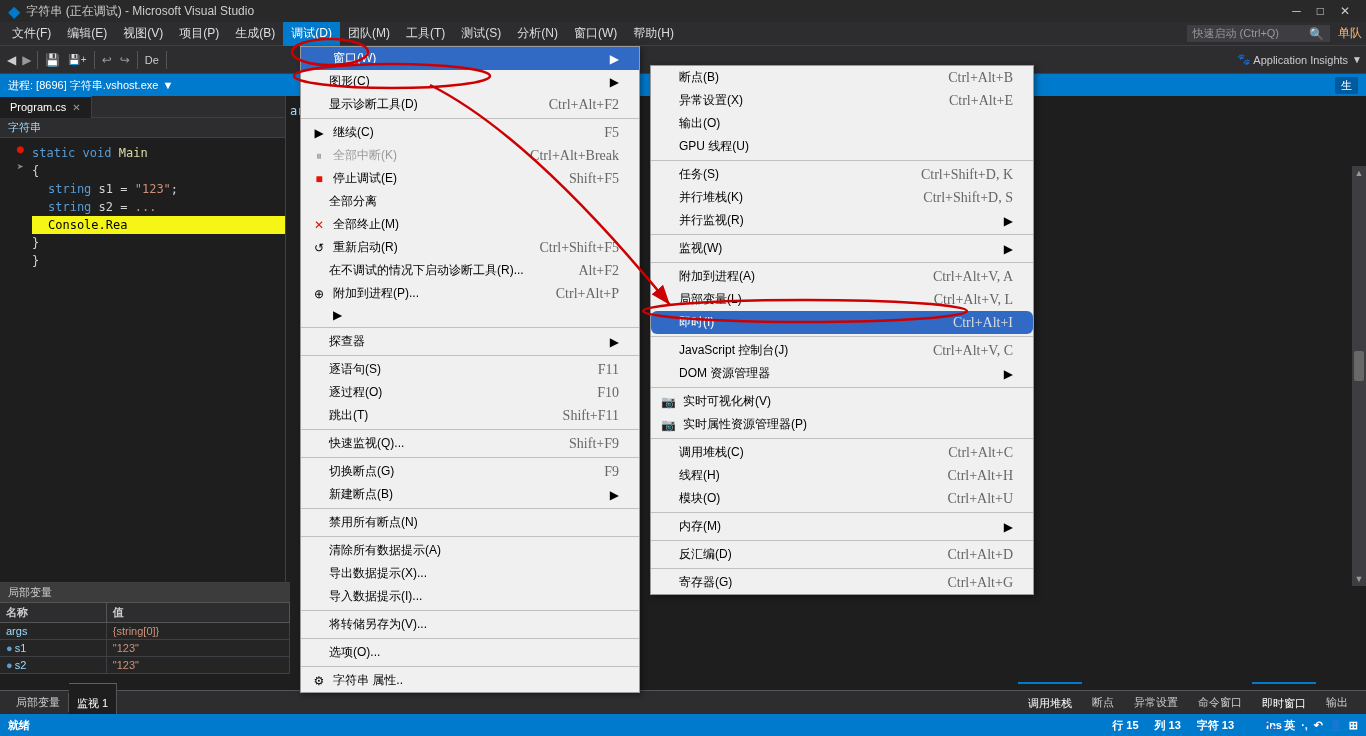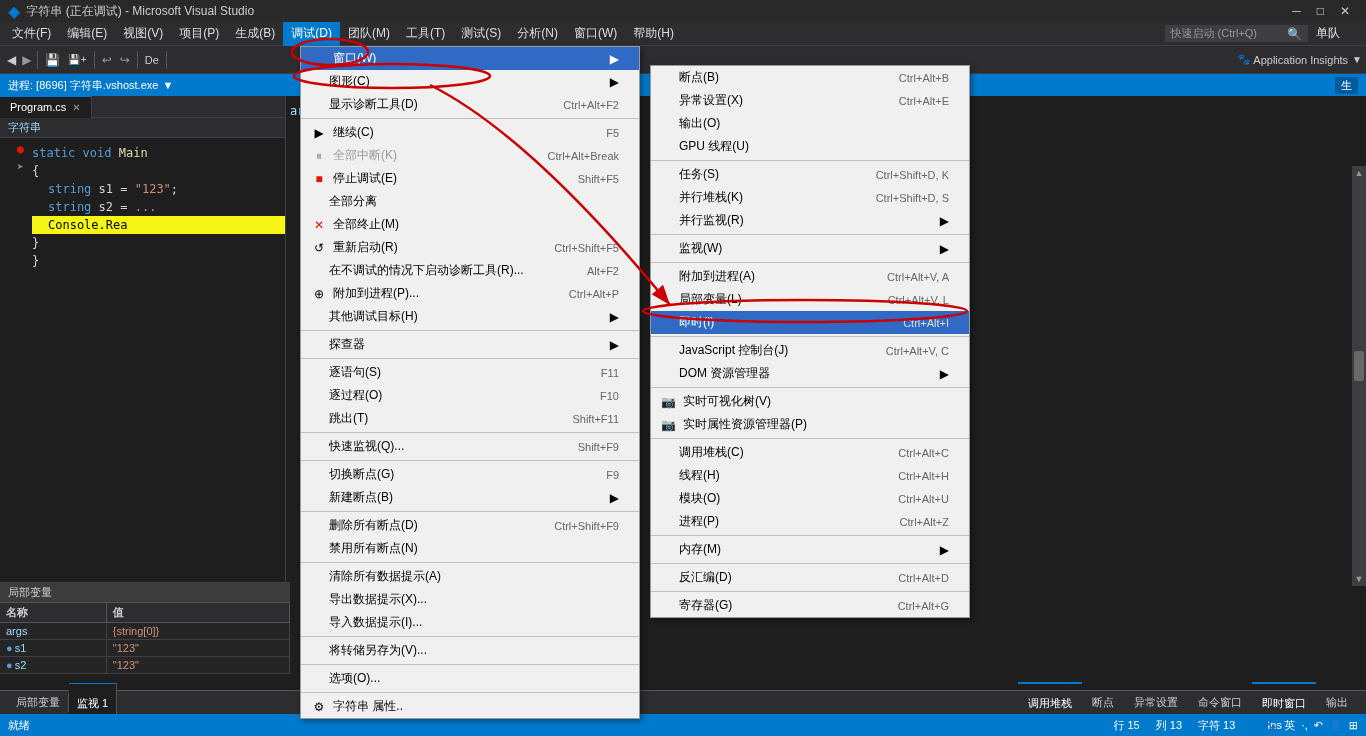--- a/index.html
+++ b/index.html
@@ -34,42 +34,42 @@
     #locals-header { background: #3c3c3c; color: #ccc; font-size: 11px; padding: 2px 8px; border-bottom: 1px solid #555; }
     #locals-table { width: 100%; border-collapse: collapse; font-size: 11px; }
     #locals-table th { background: #2d2d30; color: #ccc; padding: 2px 6px; text-align: left; border-bottom: 1px solid #555; border-right: 1px solid #555; }
     #locals-table td { padding: 2px 6px; color: #d4d4d4; border-bottom: 1px solid #3f3f46; border-right: 1px solid #3f3f46; }
     #locals-table .var-name { color: #9cdcfe; }
     #locals-table .var-value { color: #ce9178; }
     .locals-tab { padding: 2px 10px; font-size: 11px; color: #ccc; cursor: pointer; border-right: 1px solid #555; }
     .locals-tab.active { background: #1e1e1e; color: #fff; border-top: 1px solid #007acc; }
 
     
-    #status-bar { background: #007acc; color: #fff; height: 22px; display: flex; align-items: center; padding: 0 8px; font-size: 11px; position: absolute; bottom: 0; left: 0; right: 0; justify-content: space-between; }
+    #status-bar { background: #007acc; color: #fff; height: 22px; display: flex; align-items: center; padding: 0 8px; font-size: 11px; position: absolute; bottom: 0; left: 0; right: 0; justify-content: space-between; font-weight: bold; }
 
     
     #bottom-panel { background: #252526; border-top: 1px solid #3f3f46; height: 40px; display: flex; align-items: center; padding: 0 8px; }
     .bottom-tab { padding: 12px 10px; font-size: 11px; color: #ccc; cursor: pointer; }
     .bottom-tab.active { color: #fff; border-top: 2px solid #007acc; }
 
     
     .dropdown-menu { position: absolute; background: #f0f0f0; border: 1px solid #999; box-shadow: 2px 2px 6px rgba(0,0,0,0.4); z-index: 100; min-width: 200px; font-size: 12px; color: #000; }
     .dropdown-item { padding: 3px 20px 3px 28px; display: flex; align-items: center; justify-content: space-between; cursor: pointer; min-height: 20px; }
     .dropdown-item.active-highlight { background: #316ac5; color: #fff; }
     .dropdown-item .item-label { flex: 1; }
-    .dropdown-item .item-shortcut { color: #666; font-size: 11px; margin-left: 36px; }
+    .dropdown-item .item-shortcut { color: #666; font-size: 14px; margin-left: 36px; font-family: Liberation Serif, serif; }
     .dropdown-item .item-arrow { margin-left: 4px; }
     .dropdown-sep { height: 1px; background: #c0c0c0; margin: 2px 0; }
     .dropdown-item.disabled { color: #999; cursor: default; }
     .dropdown-item .item-icon { width: 20px; margin-left: -20px; margin-right: 4px; text-align: center; }
 
     
     #debug-menu { left: 300px; top: 46px; width: 340px; }
     
-    #window-menu { left: 650px; top: 65px; width: 320px; }
+    #window-menu { left: 650px; top: 65px; width: 384px; }
   </style>
 </head>
 <body>
 
 <div id="title-bar">
   <span style="color:#007acc; margin-right:6px; font-size:16px;">◆</span>
   <span>字符串 (正在调试) - Microsoft Visual Studio</span>
   <div style="flex:1"></div>
   <span style="cursor:pointer; padding:0 8px; color:#ccc;">─</span>
   <span style="cursor:pointer; padding:0 8px; color:#ccc;">□</span>
@@ -87,21 +87,21 @@
   <div class="menu-item">工具(T)</div>
   <div class="menu-item">测试(S)</div>
   <div class="menu-item">分析(N)</div>
   <div class="menu-item">窗口(W)</div>
   <div class="menu-item">帮助(H)</div>
   <div style="flex:1"></div>
   <div style="display:flex;align-items:center;background:#3e3e42;padding:1px 6px;margin-right:8px;">
     <span style="color:#999;font-size:11px;">快速启动 (Ctrl+Q)</span>
     <span style="color:#999;margin-left:30px;">🔍</span>
   </div>
-  <span style="color:#e5e5e5;margin-right:22px;">单队</span>
+  <span style="color:#fdba74;margin-right:0;">单队</span>
 </div>
 
 <div id="toolbar">
   <span style="color:#ccc;padding:2px 3px;cursor:pointer;">◀</span>
   <span style="color:#999;padding:2px 3px;cursor:pointer;">▶</span>
   <div class="toolbar-sep"></div>
   <span style="color:#ccc;padding:2px 4px;cursor:pointer;">💾</span>
   <span style="color:#ccc;padding:2px 4px;cursor:pointer;font-size:10px;">💾+</span>
   <div class="toolbar-sep"></div>
   <span style="color:#999;padding:2px 4px;cursor:pointer;">↩</span>
@@ -286,21 +286,20 @@
   <div class="dropdown-item">
     <span class="item-label">在不调试的情况下启动诊断工具(R)...</span>
     <span class="item-shortcut">Alt+F2</span>
   </div>
   <div class="dropdown-item">
     <span class="item-icon">⊕</span>
     <span class="item-label">附加到进程(P)...</span>
     <span class="item-shortcut">Ctrl+Alt+P</span>
   </div>
   <div class="dropdown-item">
-    <span class="item-label">其他调试目标(H)</span>
     <span class="item-arrow">▶</span>
   </div>
   <div class="dropdown-sep"></div>
   <div class="dropdown-item">
     <span class="item-label">探查器</span>
     <span class="item-arrow">▶</span>
   </div>
   <div class="dropdown-sep"></div>
   <div class="dropdown-item">
     <span class="item-label">逐语句(S)</span>
@@ -323,24 +322,20 @@
   <div class="dropdown-item">
     <span class="item-label">切换断点(G)</span>
     <span class="item-shortcut">F9</span>
   </div>
   <div class="dropdown-item">
     <span class="item-label">新建断点(B)</span>
     <span class="item-arrow">▶</span>
   </div>
   <div class="dropdown-sep"></div>
   <div class="dropdown-item">
-    <span class="item-label">删除所有断点(D)</span>
-    <span class="item-shortcut">Ctrl+Shift+F9</span>
-  </div>
-  <div class="dropdown-item">
     <span class="item-label">禁用所有断点(N)</span>
   </div>
   <div class="dropdown-sep"></div>
   <div class="dropdown-item">
     <span class="item-label">清除所有数据提示(A)</span>
   </div>
   <div class="dropdown-item">
     <span class="item-label">导出数据提示(X)...</span>
   </div>
   <div class="dropdown-item">
@@ -396,21 +391,21 @@
   </div>
   <div class="dropdown-sep"></div>
   <div class="dropdown-item">
     <span class="item-label">附加到进程(A)</span>
     <span class="item-shortcut">Ctrl+Alt+V, A</span>
   </div>
   <div class="dropdown-item">
     <span class="item-label">局部变量(L)</span>
     <span class="item-shortcut">Ctrl+Alt+V, L</span>
   </div>
-  <div class="dropdown-item active-highlight" style="background:#316ac5;color:#fff;">
+  <div class="dropdown-item active-highlight" style="background:#316ac5;color:#fff;border-radius:6px;">
     <span class="item-label">即时(I)</span>
     <span class="item-shortcut" style="color:#ddd;">Ctrl+Alt+I</span>
   </div>
   <div class="dropdown-sep"></div>
   <div class="dropdown-item">
     <span class="item-label">JavaScript 控制台(J)</span>
     <span class="item-shortcut">Ctrl+Alt+V, C</span>
   </div>
   <div class="dropdown-item">
     <span class="item-label">DOM 资源管理器</span>
@@ -430,24 +425,20 @@
     <span class="item-label">调用堆栈(C)</span>
     <span class="item-shortcut">Ctrl+Alt+C</span>
   </div>
   <div class="dropdown-item">
     <span class="item-label">线程(H)</span>
     <span class="item-shortcut">Ctrl+Alt+H</span>
   </div>
   <div class="dropdown-item">
     <span class="item-label">模块(O)</span>
     <span class="item-shortcut">Ctrl+Alt+U</span>
-  </div>
-  <div class="dropdown-item">
-    <span class="item-label">进程(P)</span>
-    <span class="item-shortcut">Ctrl+Alt+Z</span>
   </div>
   <div class="dropdown-sep"></div>
   <div class="dropdown-item">
     <span class="item-label">内存(M)</span>
     <span class="item-arrow">▶</span>
   </div>
   <div class="dropdown-sep"></div>
   <div class="dropdown-item">
     <span class="item-label">反汇编(D)</span>
     <span class="item-shortcut">Ctrl+Alt+D</span>

